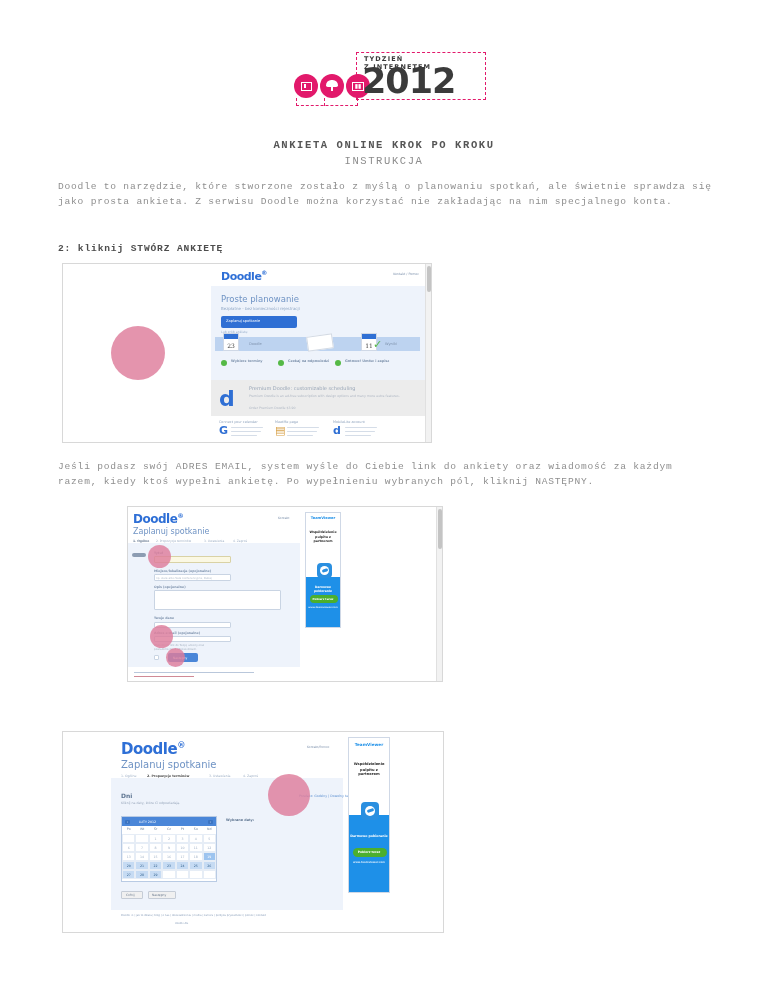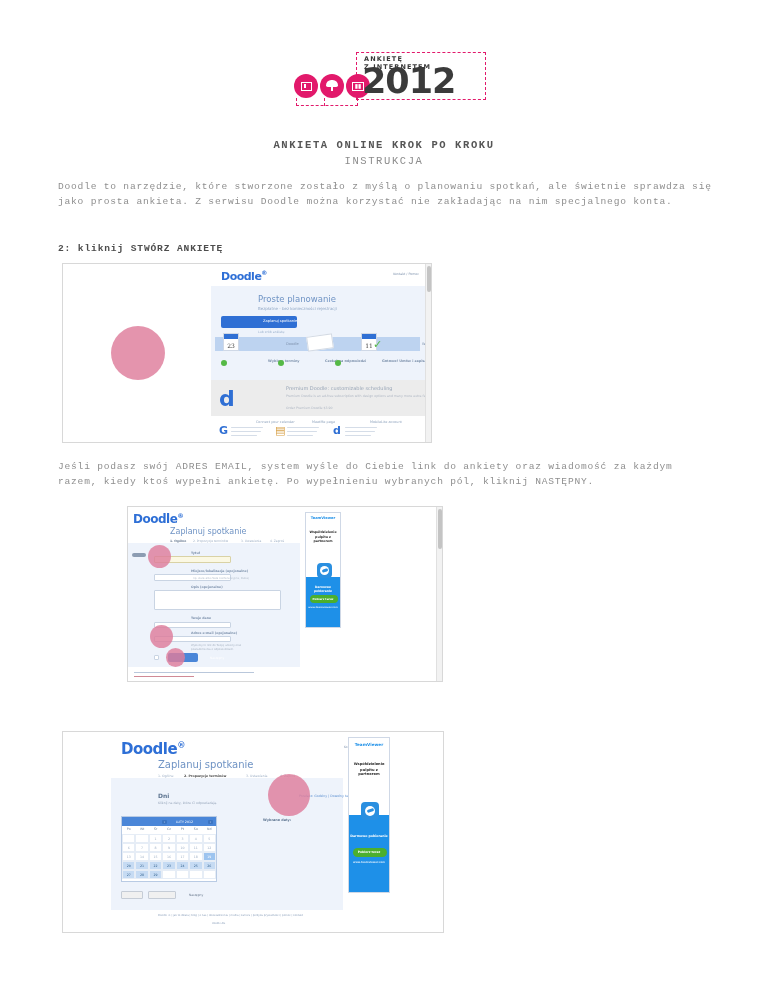--- a/index.html
+++ b/index.html
@@ -260,21 +260,20 @@
   }
   .cal-cell.sel { background:#c6dbf3; color:#31618f; }
   .cal-cell.hl  { background:#9dc4ef; color:#ffffff; }
   .fl { position:absolute; height:1.4px; background:#b9c7db; }
   .fl.red { background:#d08a96; }
 
   .minitext{
     position:absolute;
     font-family:"DejaVu Sans", sans-serif;
     color:#7f93ad;
-    margin-left:37px;
   }
   .blurbar{ position:absolute; background:#b9c7db; border-radius:1px; }
   .blurbar.light{ background:#d5dde8; }
   .blurbar.dark{ background:#8c9cb2; }
 
   .green-dot{
     position:absolute;width:6px;height:6px;border-radius:50%;
     background:#55b946;
   }
   .cal-icon{
@@ -317,21 +316,21 @@
         </span>
       <span class="licon">
           <span class="glyph-tree"></span>
         </span>
       <span class="licon">
           <span class="glyph-film">▮▮</span>
         </span>
     </div>
 
     <div class="logo-sub">
-      <div>ANKIETĘ</div>
+      <div>TYDZIEŃ</div>
       <div>Z INTERNETEM</div>
     </div>
     <div class="logo-year">2012</div>
   </div>
 
   <div class="doc-title">ANKIETA ONLINE KROK PO KROKU</div>
   <div class="doc-subtitle">INSTRUKCJA</div>
 
   <div class="step" style="top:180px;">
     <p class="step-body">Doodle to narzędzie, które stworzone zostało z myślą o planowaniu spotkań, ale świetnie sprawdza się jako prosta ankieta. Z serwisu Doodle można korzystać nie zakładając na nim specjalnego konta.</p>

